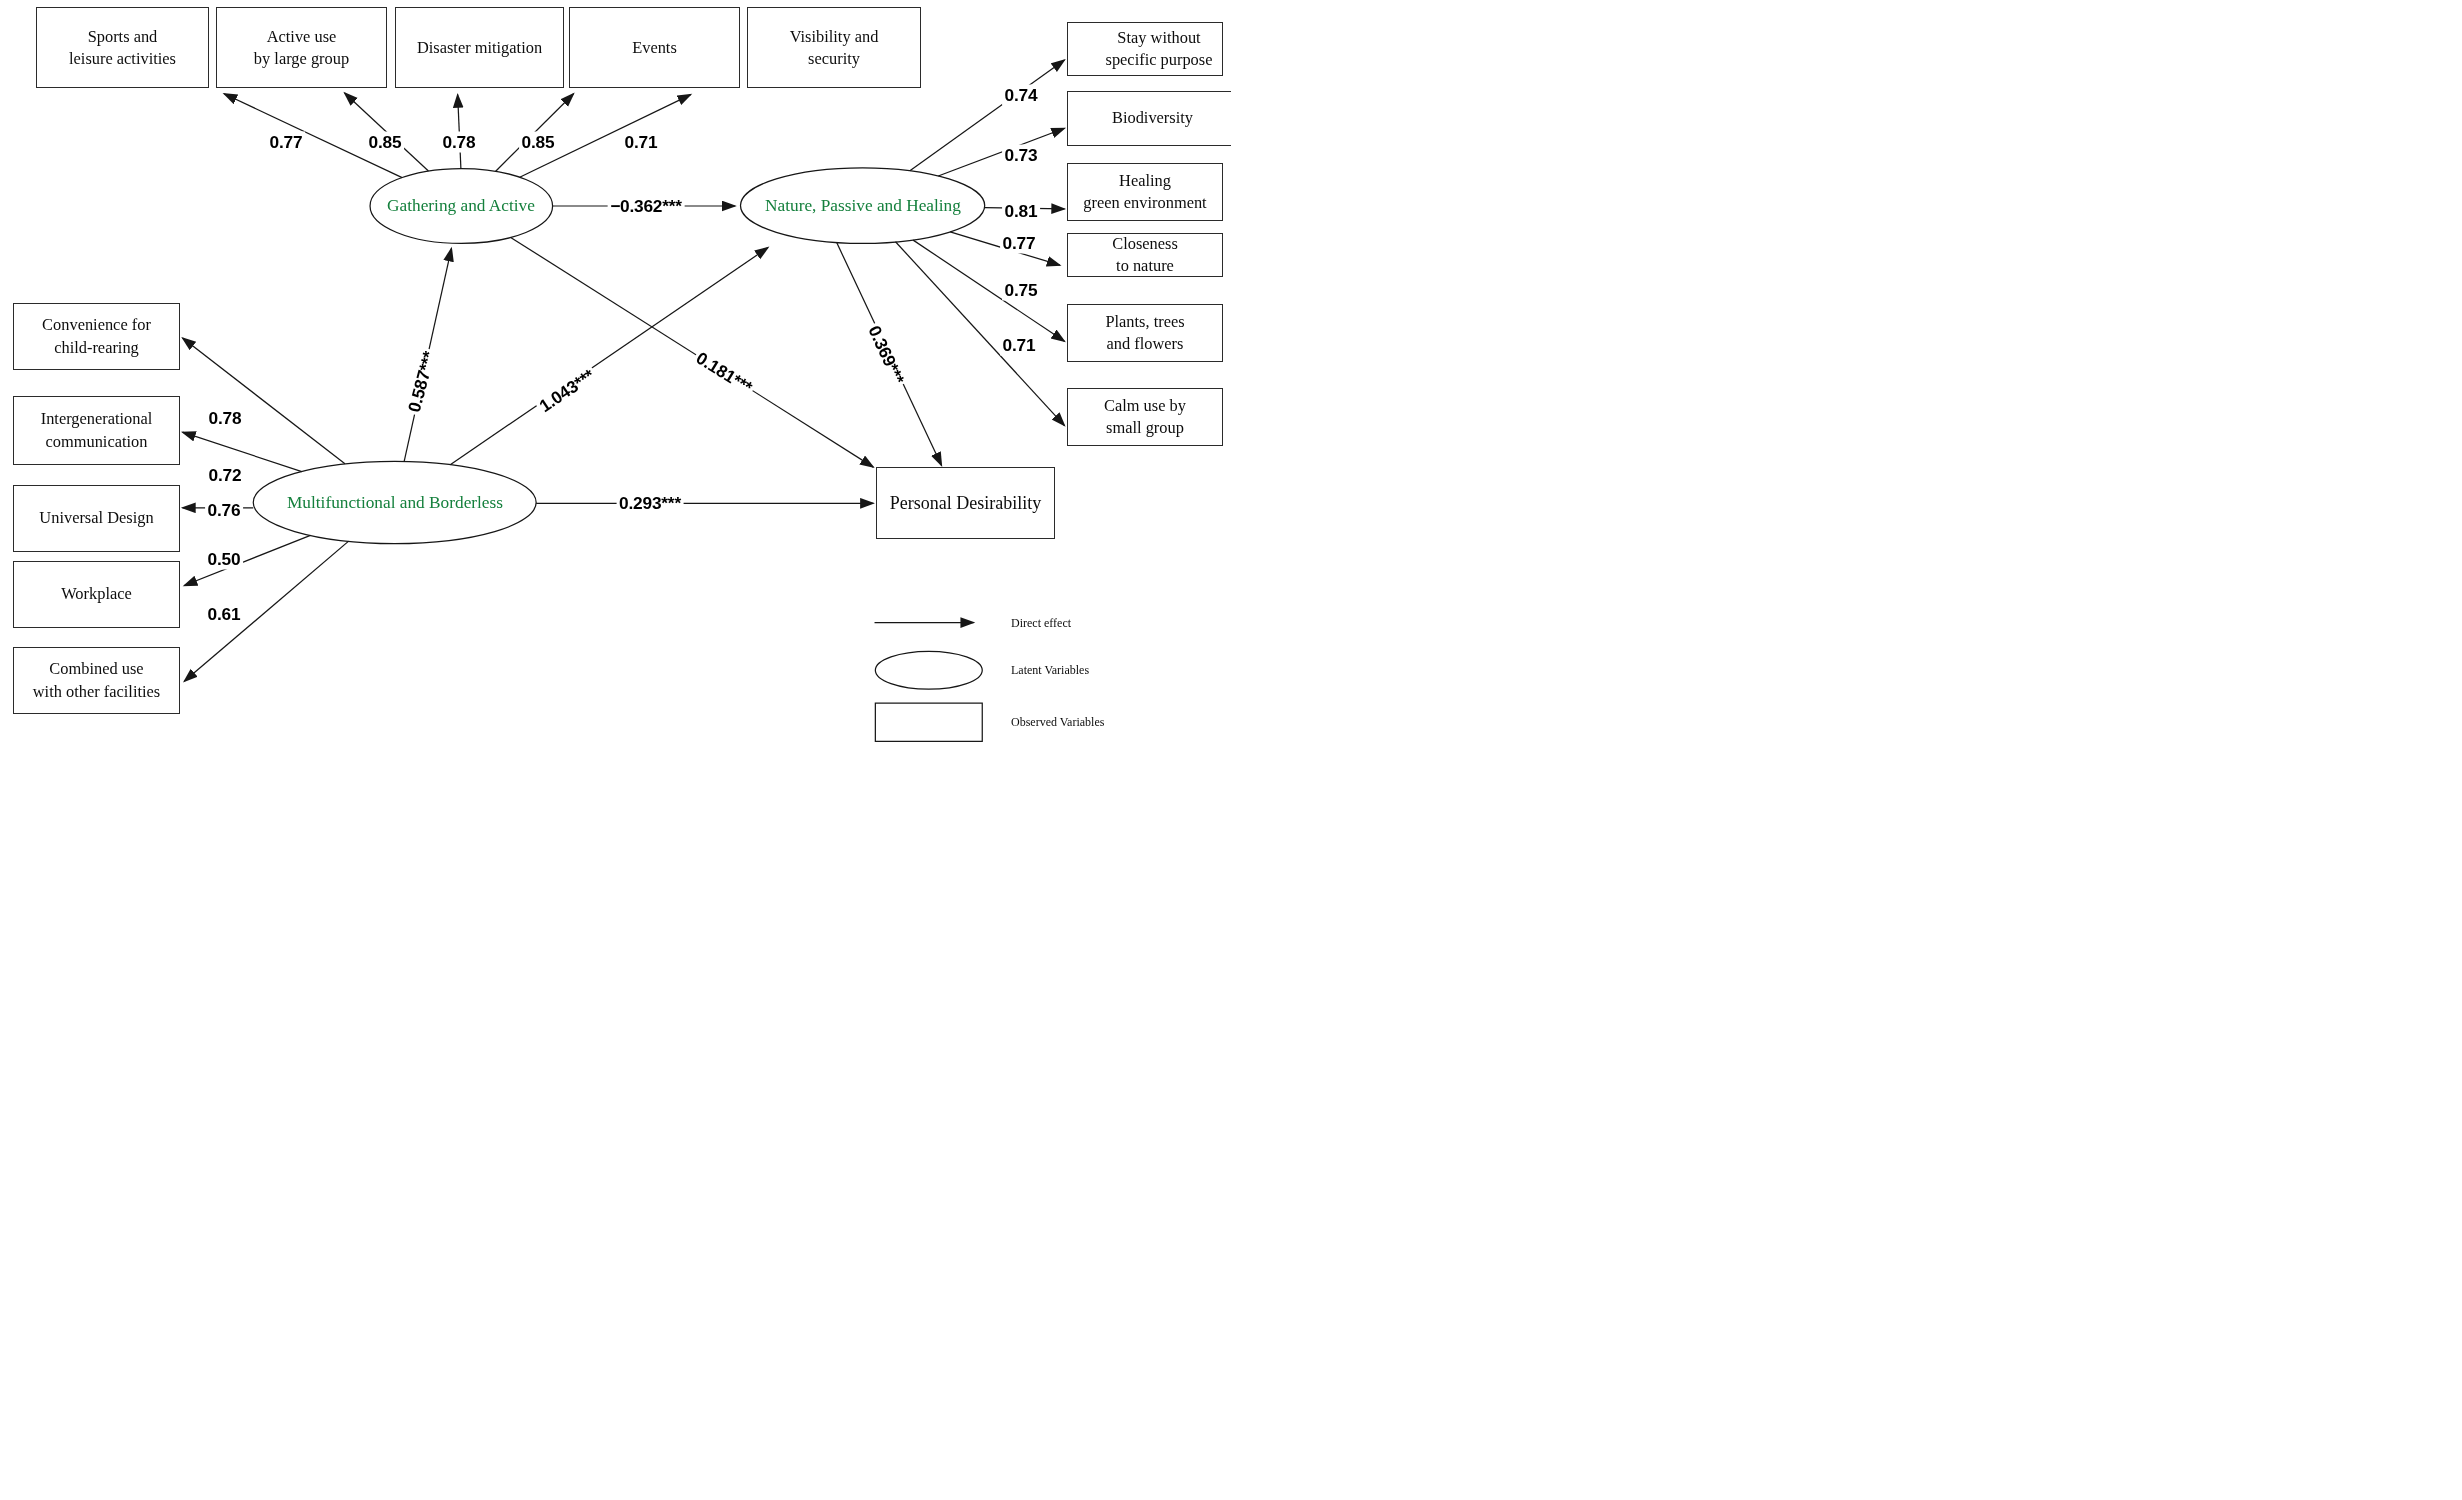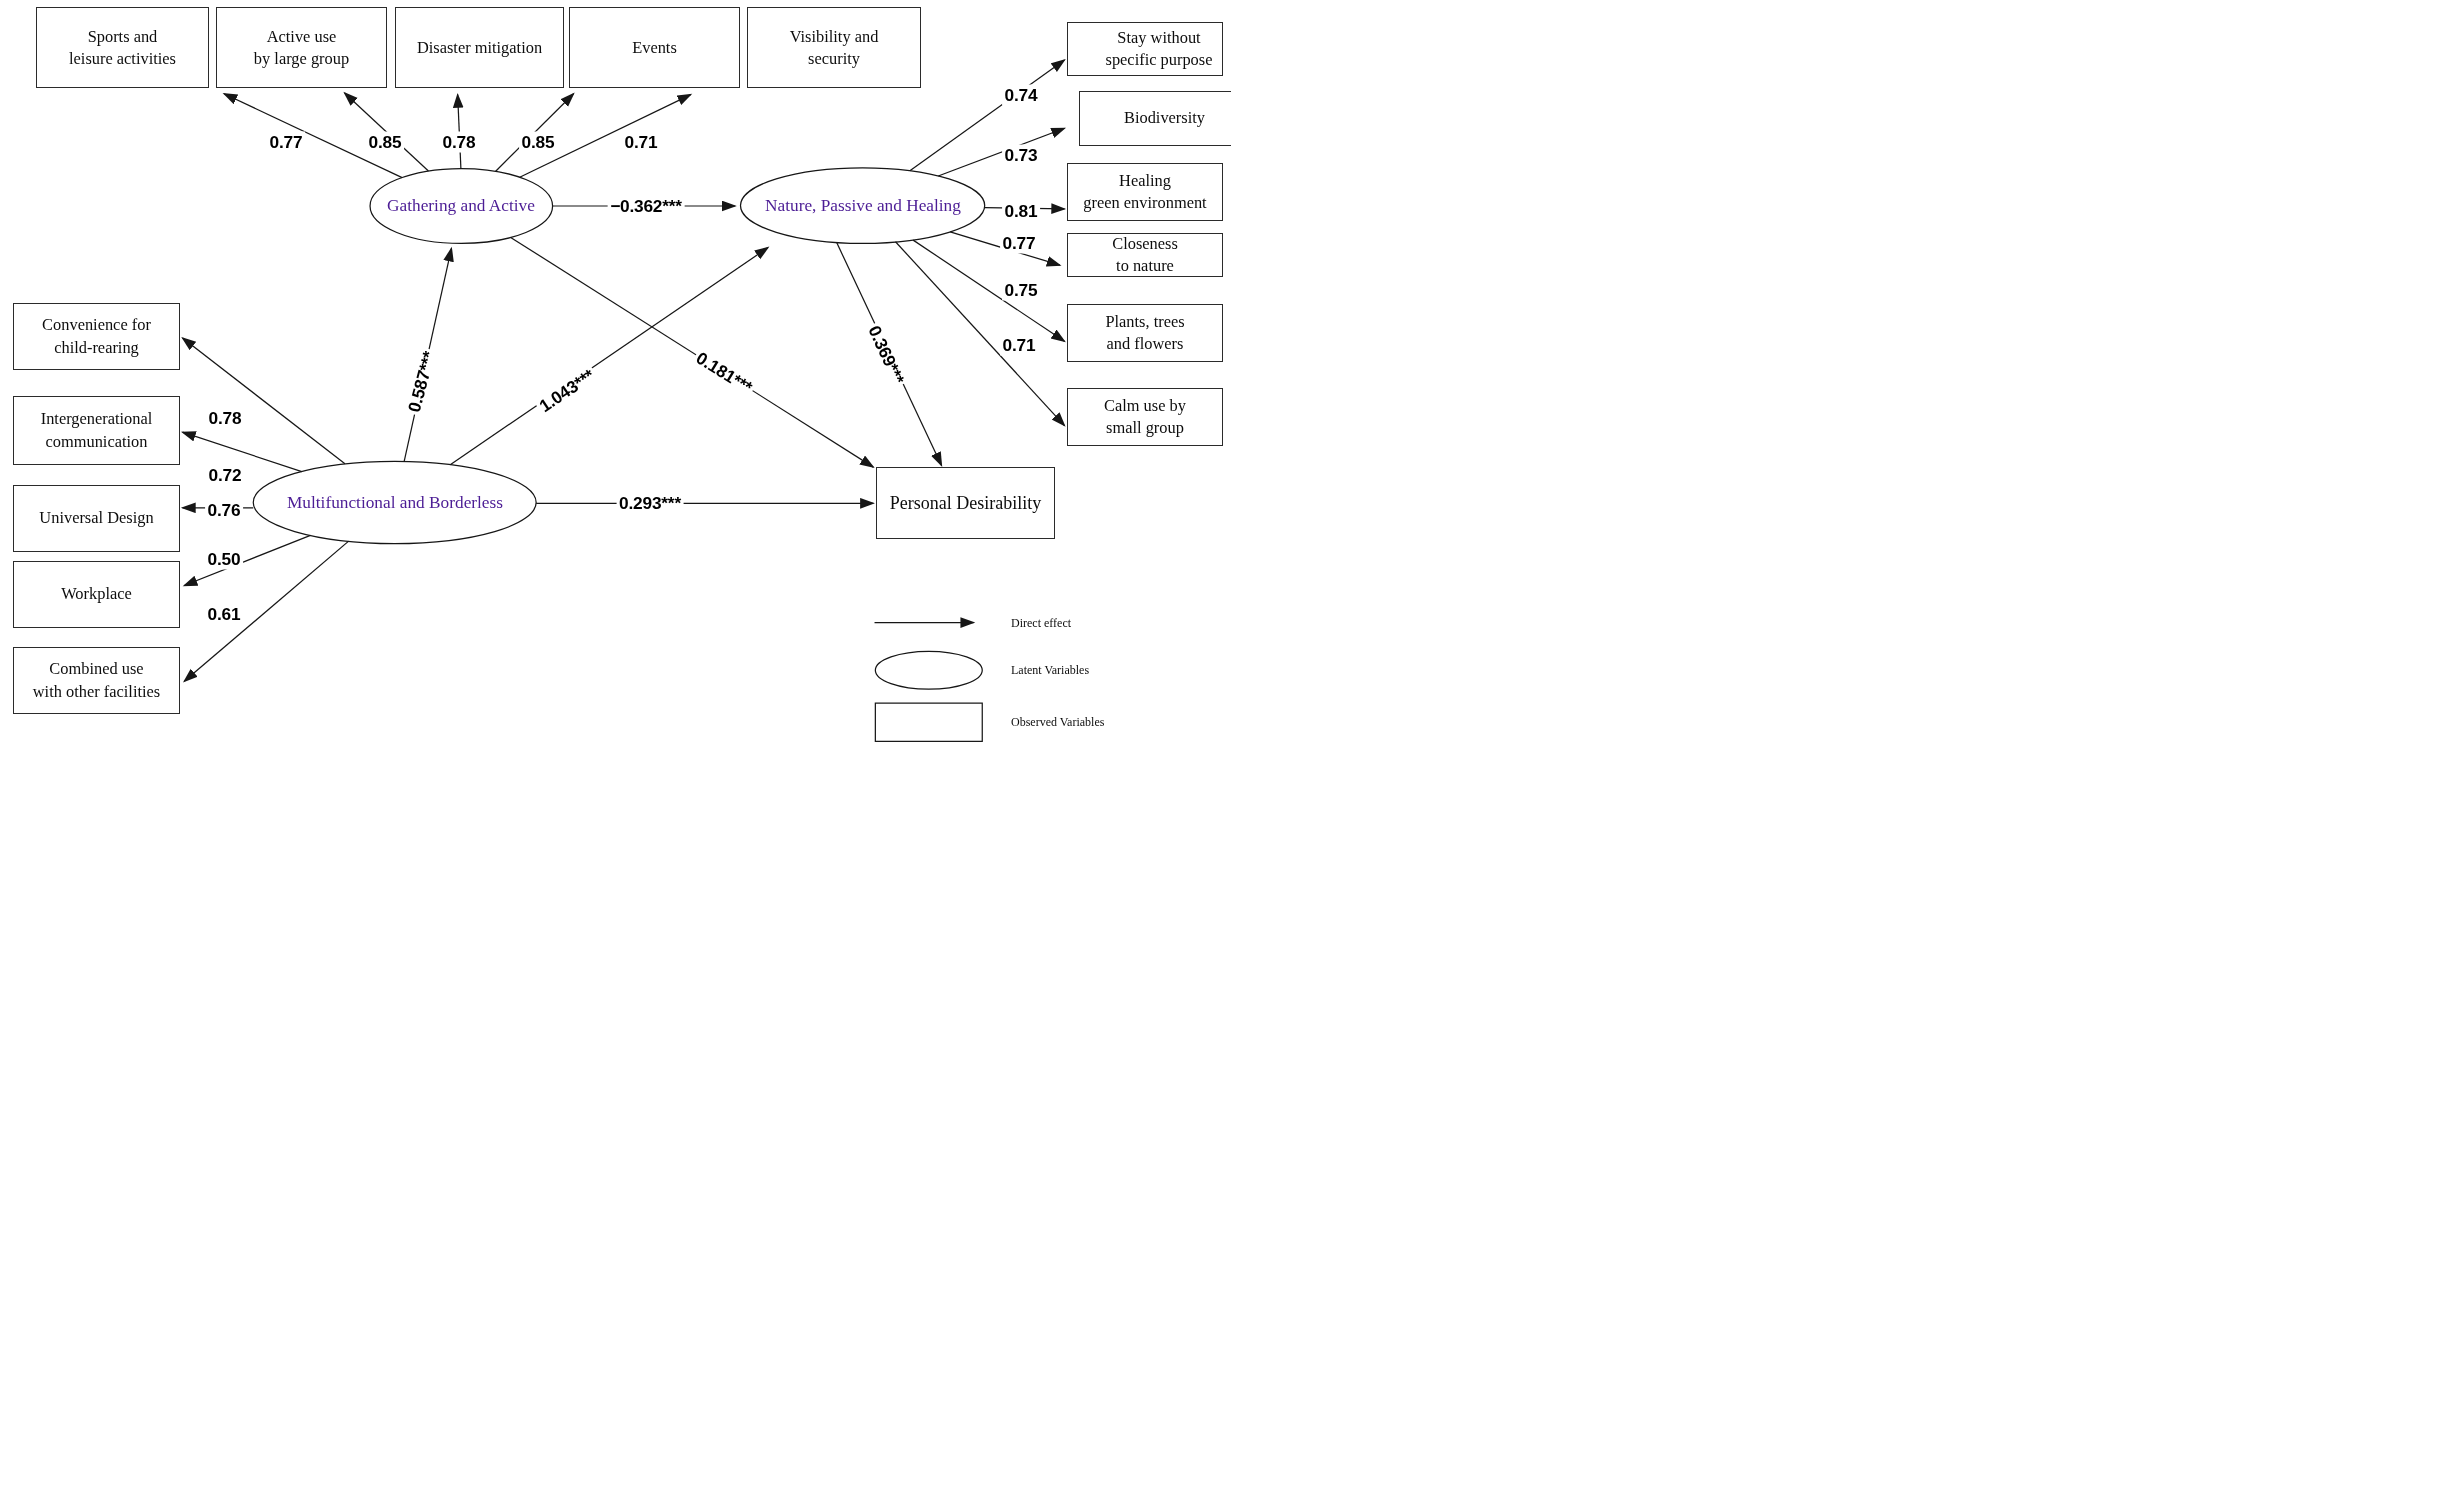--- a/index.html
+++ b/index.html
@@ -3,21 +3,21 @@
 <meta charset="utf-8">
 <style>
   html,body{margin:0;padding:0;background:#ffffff;}
   #stage{position:relative;width:1231px;height:750px;background:#ffffff;overflow:hidden;
          font-family:"Liberation Serif", serif;}
   #wires{position:absolute;left:0;top:0;width:100%;height:100%;}
   .obox{position:absolute;border:1.6px solid #2b2b2b;background:#ffffff;display:flex;
         align-items:center;justify-content:center;text-align:center;
         font-size:16.4px;line-height:1.35;color:#0d0d0d;white-space:pre-line;
         box-sizing:border-box;}
-  .latent-label{position:absolute;transform:translate(-50%,-50%);font-size:17.3px;color:#4c1d95;
+  .latent-label{position:absolute;transform:translate(-50%,-50%);font-size:17.3px;color:#15803d;
         white-space:nowrap;text-align:center;}
   .coef{position:absolute;transform:translate(-50%,-50%);
         font-family:"Liberation Sans", sans-serif;font-weight:700;font-size:17.3px;
         color:#000;background:#ffffff;padding:0 2.5px;letter-spacing:-0.2px;white-space:nowrap;}
   .coef.r-neg75{transform:translate(-50%,-50%) rotate(-75deg);}
   .coef.r-neg34{transform:translate(-50%,-50%) rotate(-34deg);}
   .coef.r-pos32{transform:translate(-50%,-50%) rotate(32deg);}
   .coef.r-pos65{transform:translate(-50%,-50%) rotate(65deg);}
   .legend-label{position:absolute;transform:translateY(-50%);font-size:12px;color:#0d0d0d;
         white-space:nowrap;}
@@ -81,21 +81,21 @@
     <span>Disaster mitigation</span></div>
   <div class="obox" style="left:569px;top:7.4px;width:171px;height:81px;justify-content:center;">
     <span>Events</span></div>
   <div class="obox" style="left:747px;top:7.4px;width:174px;height:81px;">
     <span>Visibility and
 security</span></div>
 
   <div class="obox" style="left:1067px;top:22px;width:156px;height:54px;padding-left:28px;">
     <span>Stay without
 specific purpose</span></div>
-  <div class="obox" style="left:1067px;top:91px;width:171px;height:55px;margin-left:12px;">
+  <div class="obox" style="left:1067px;top:91px;width:171px;height:55px;">
     <span>Biodiversity</span></div>
   <div class="obox" style="left:1067px;top:163px;width:156px;height:58px;">
     <span>Healing
 green environment</span></div>
   <div class="obox" style="left:1067px;top:233px;width:156px;height:44px;">
     <span>Closeness
 to nature</span></div>
   <div class="obox" style="left:1067px;top:304px;width:156px;height:58px;">
     <span>Plants, trees
 and flowers</span></div>

